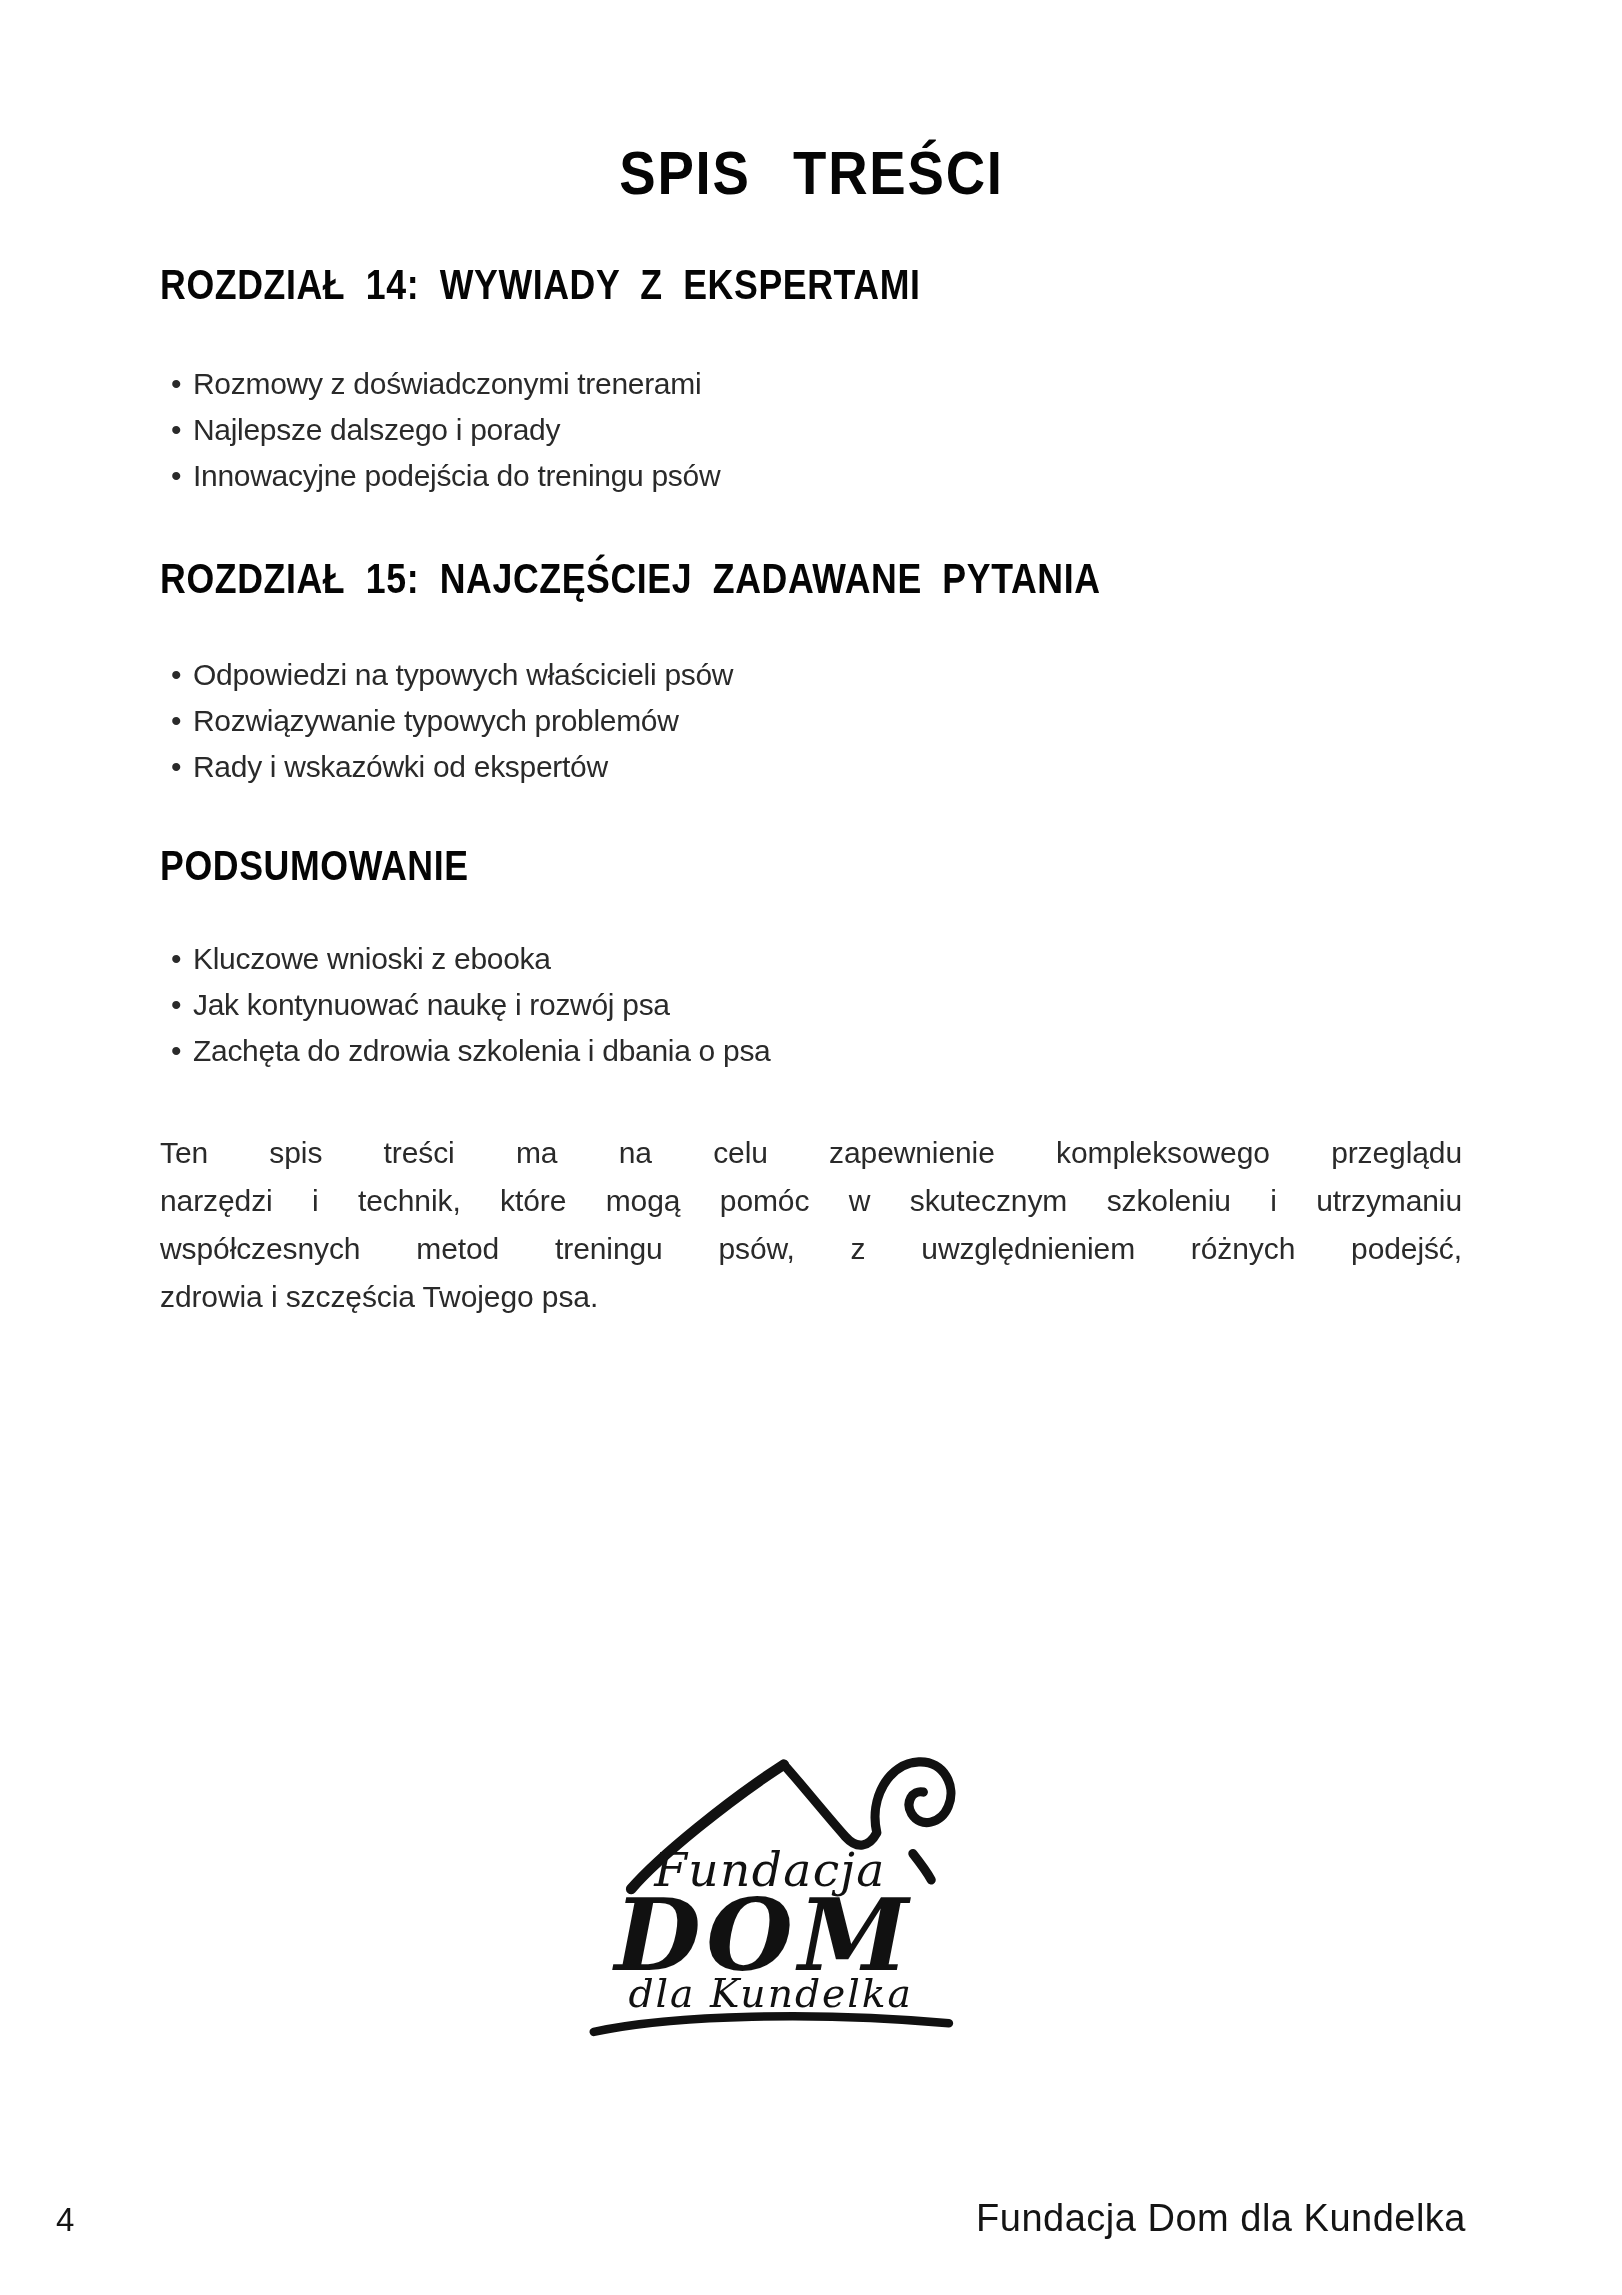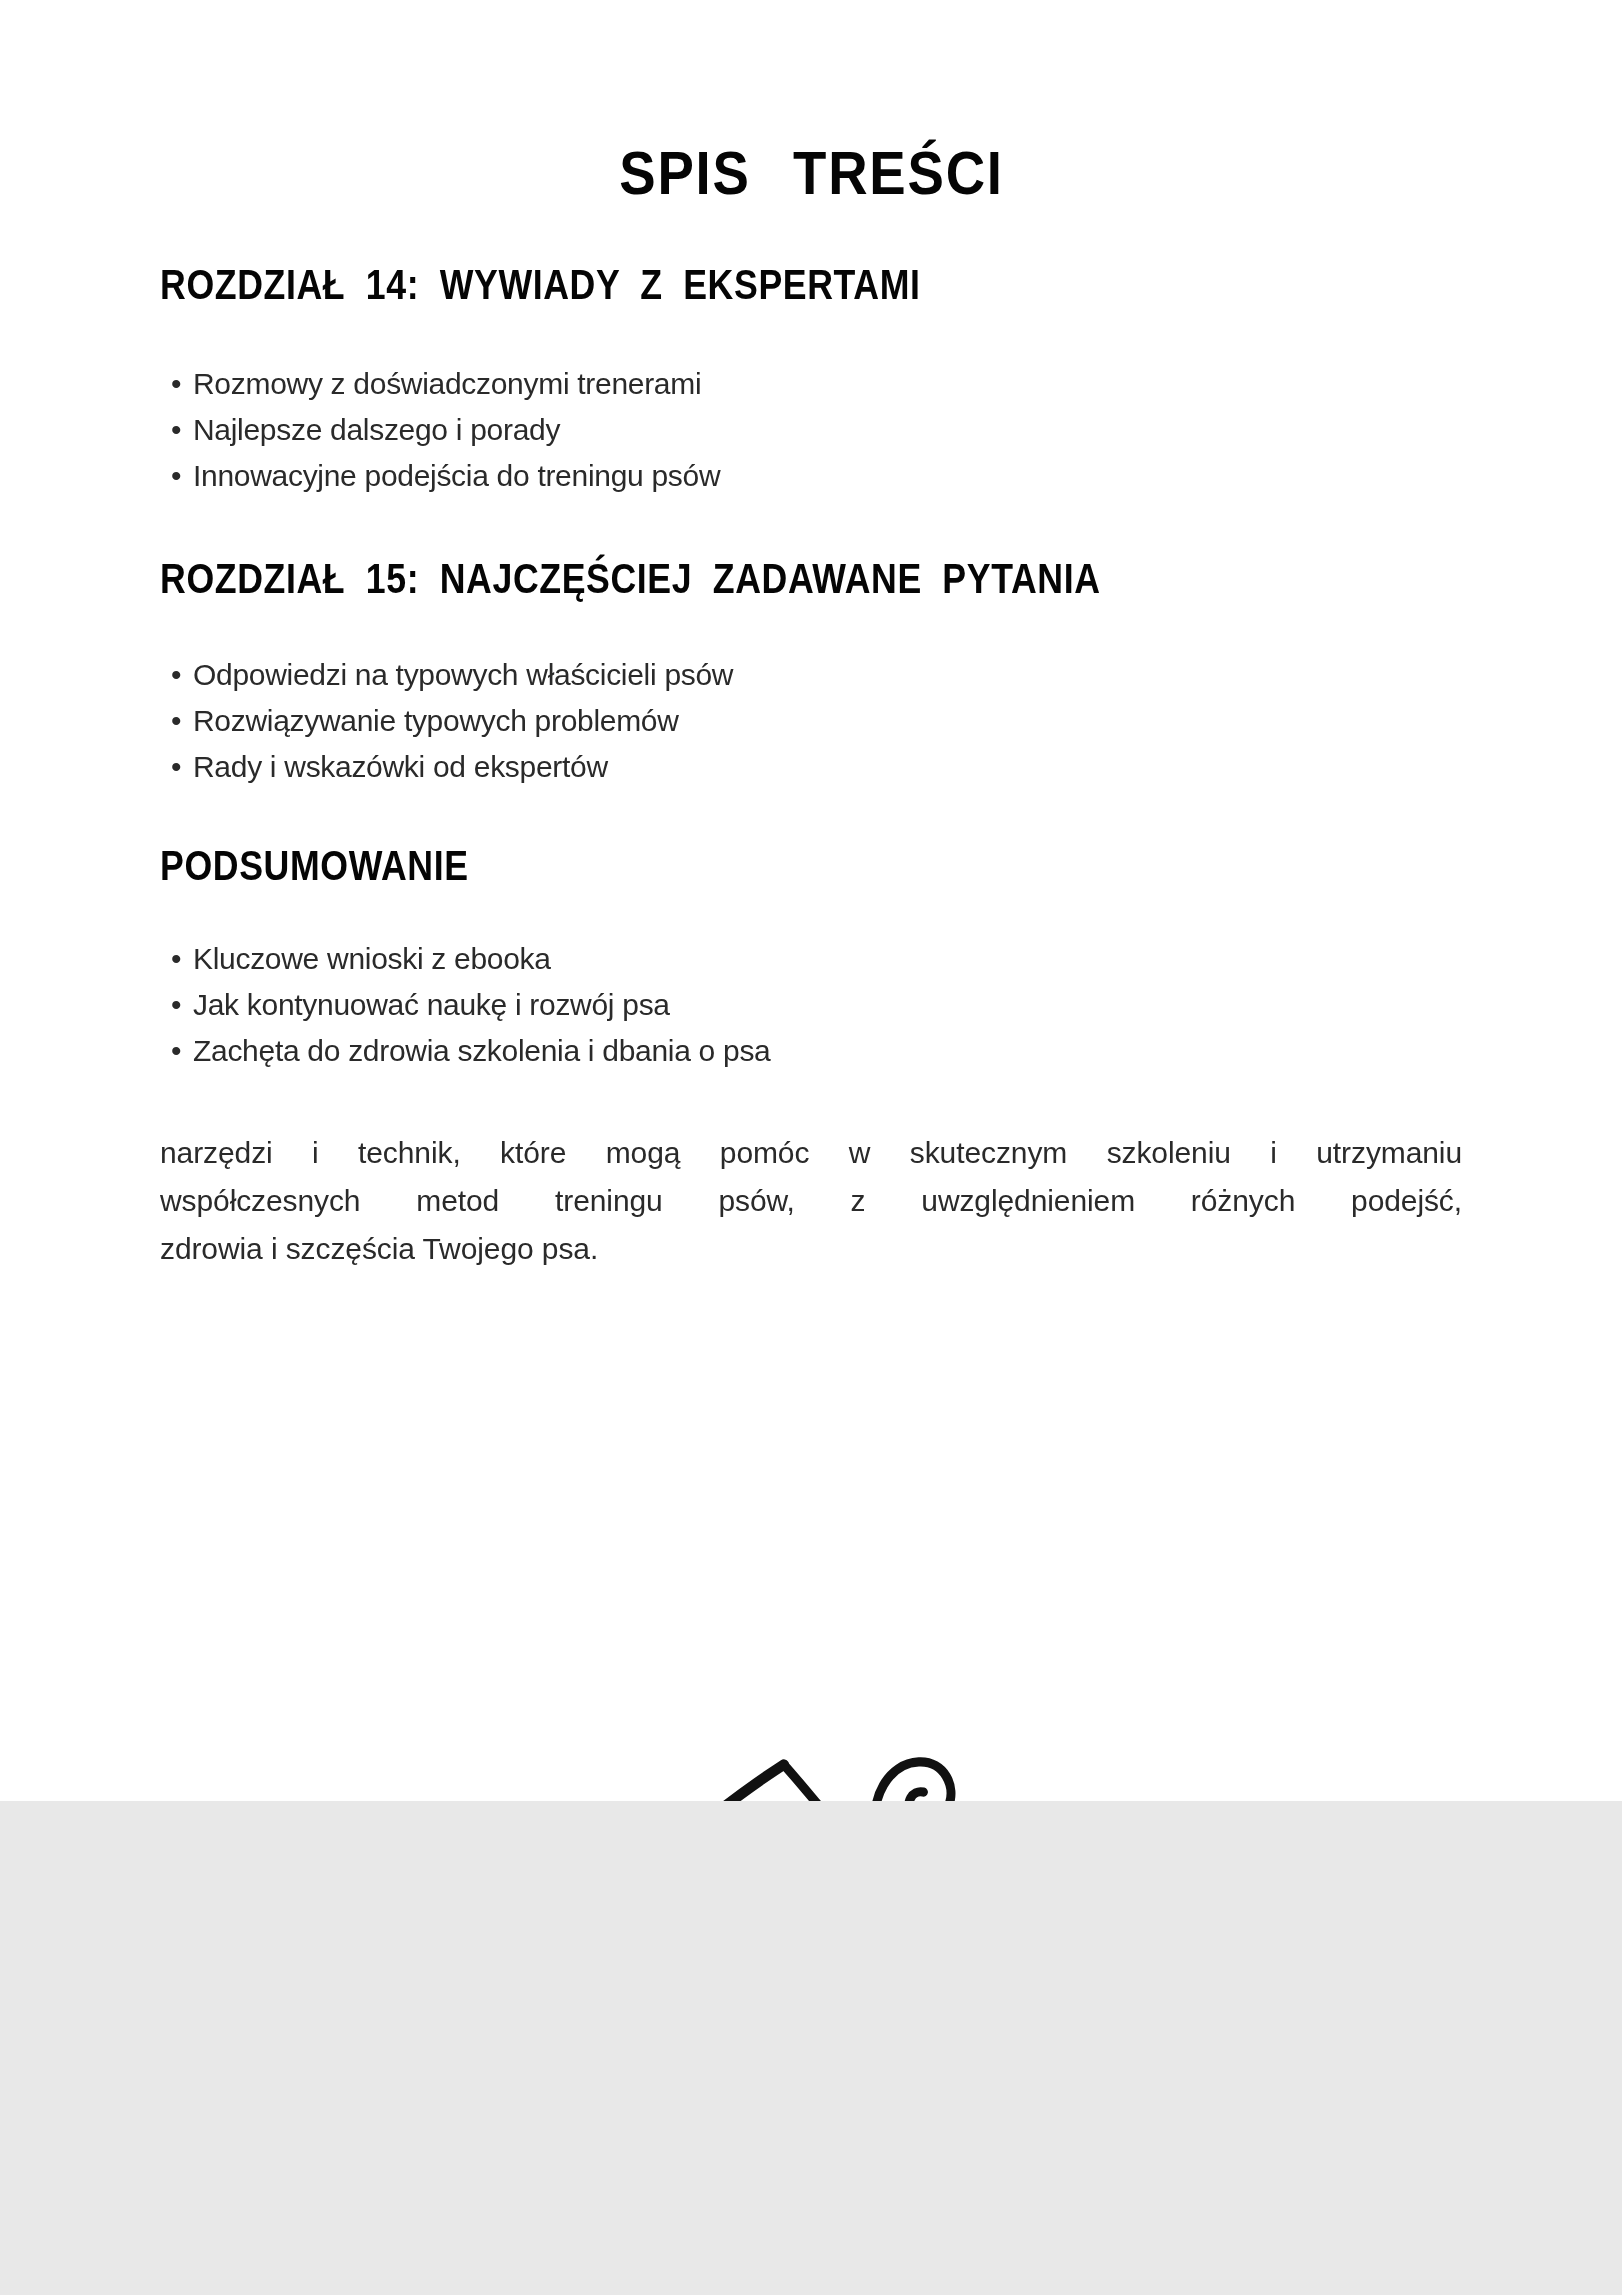--- a/index.html
+++ b/index.html
@@ -1,19 +1,19 @@
 <!DOCTYPE html>
 <html style="font-size:10.5px"><head>
 <meta charset="utf-8">
 <style>
   html, body { margin: 0; padding: 0; background: #e8e8e8; }
   .page {
     position: relative;
     width: 1623px;
-    height: 1801px;
+    height: 2295px;
     margin: 0 auto;
     background: #ffffff;
     font-family: "Liberation Sans", sans-serif;
     color: #1f1f1f;
     overflow: hidden;
   }
 
   
   .doc-title {
     position: absolute;
@@ -175,20 +175,21 @@
       <span class="dot">•</span>
       <span class="bullet-text">Jak kontynuować naukę i rozwój psa</span>
     </li>
     <li class="bullet-item">
       <span class="dot">•</span>
       <span class="bullet-text">Zachęta do zdrowia szkolenia i dbania o psa</span>
     </li>
   </ul>
 
   <div class="paragraph">
+    <div class="pline">Ten spis treści ma na celu zapewnienie kompleksowego przeglądu</div>
     <div class="pline">narzędzi i technik, które mogą pomóc w skutecznym szkoleniu i utrzymaniu</div>
     <div class="pline">współczesnych metod treningu psów, z uwzględnieniem różnych podejść,</div>
     <div class="pline last">zdrowia i szczęścia Twojego psa.</div>
   </div>
 
   <svg class="logo" viewBox="0 0 580 470" xmlns="http://www.w3.org/2000/svg">
 
     <path class="stroke" d="M 75,232 C 118,182 225,96 308,42" stroke-width="16"></path>
 
     <path class="stroke" d="M 308,42 C 330,66 370,116 402,152 C 420,172 438,168 450,146

